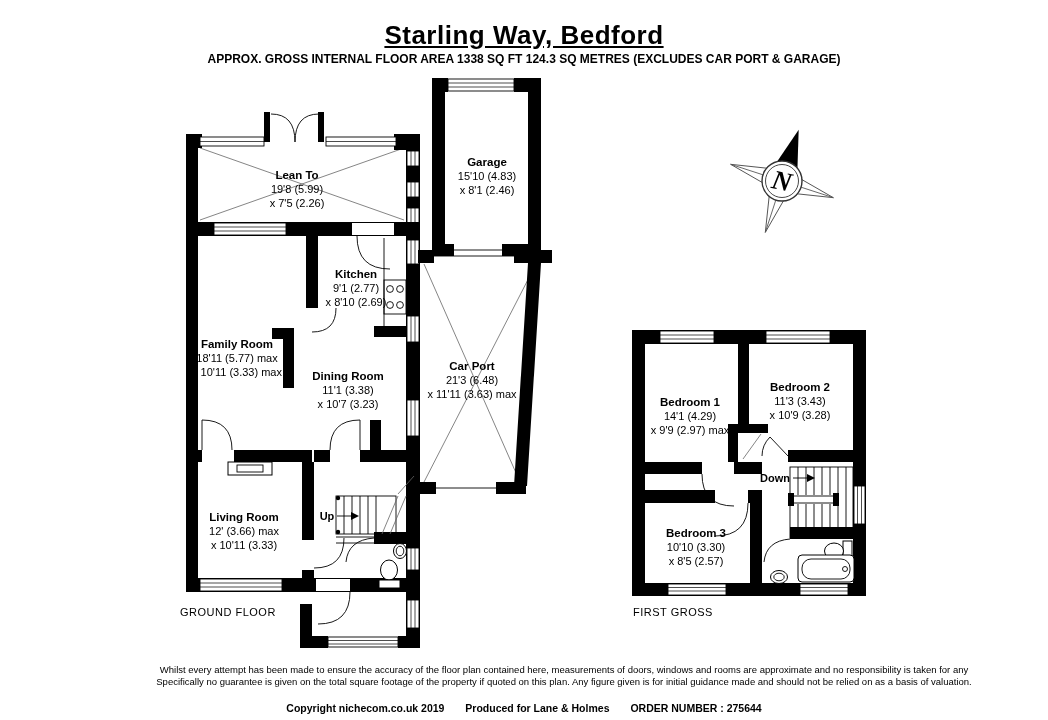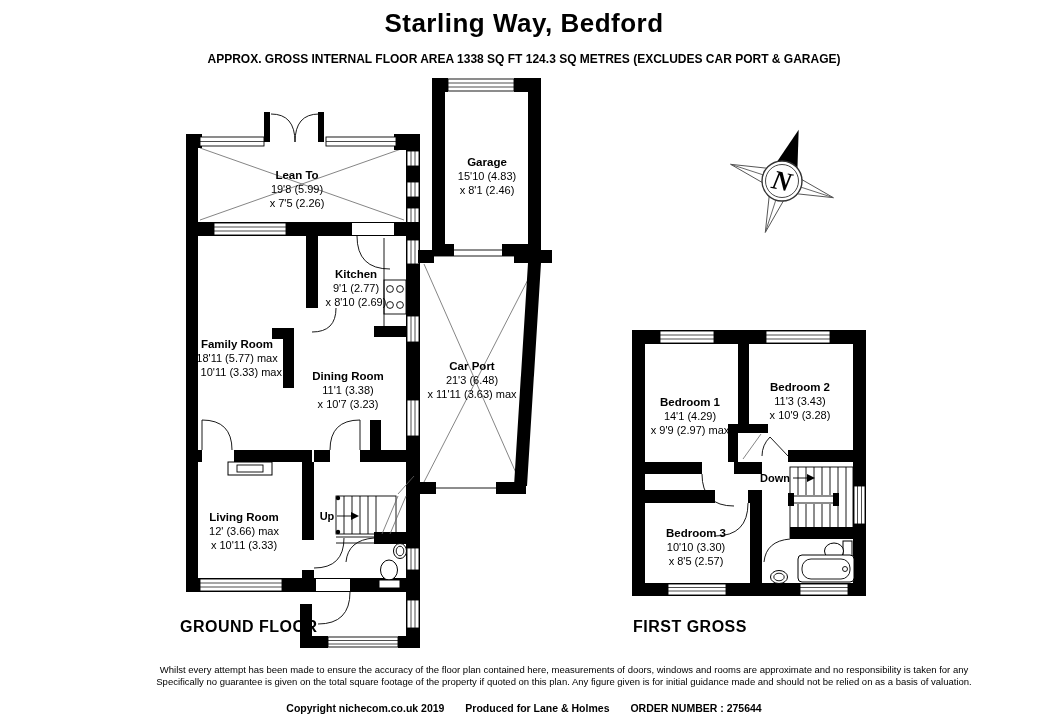--- a/index.html
+++ b/index.html
@@ -1,22 +1,22 @@
 <!DOCTYPE html>
 <html><head>
 <meta charset="utf-8">
 <style>
   html,body{margin:0;padding:0;background:#fff;}
   .page{position:relative;width:1048px;height:720px;background:#fff;overflow:hidden;
         font-family:"Liberation Sans","DejaVu Sans",sans-serif;color:#000;}
-  .title{position:absolute;top:8px;left:0;width:100%;text-align:center;
-         font-size:26px;font-weight:bold;letter-spacing:.5px;}
+  .title{position:absolute;top:20px;left:0;width:100%;text-align:center;
+         font-size:26px;font-weight:bold;letter-spacing:.5px;text-decoration:underline;}
   .subtitle{position:absolute;top:52px;left:0;width:100%;text-align:center;
             font-size:12px;font-weight:bold;}
-  .floorlabel{position:absolute;font-size:16px;font-weight:bold;letter-spacing:.5px;margin-top:12px;}
+  .floorlabel{position:absolute;font-size:11px;font-weight:normal;letter-spacing:.5px;}
   .gflabel{left:180px;top:606px;}
   .fflabel{left:633px;top:606px;}
   .disclaimer{position:absolute;top:664px;left:0;width:100%;text-align:center;
               font-size:9.5px;line-height:11.5px;padding-left:40px;}
   .copyright{position:absolute;top:702px;left:0;width:100%;text-align:center;
              font-size:10.5px;font-weight:bold;}
   .copyright span{margin:3px 9px;}
   svg{position:absolute;left:0;top:0;}
   .wall{fill:#000;stroke:none;}
   .winr{fill:#fff;stroke:#000;stroke-width:.9;}

